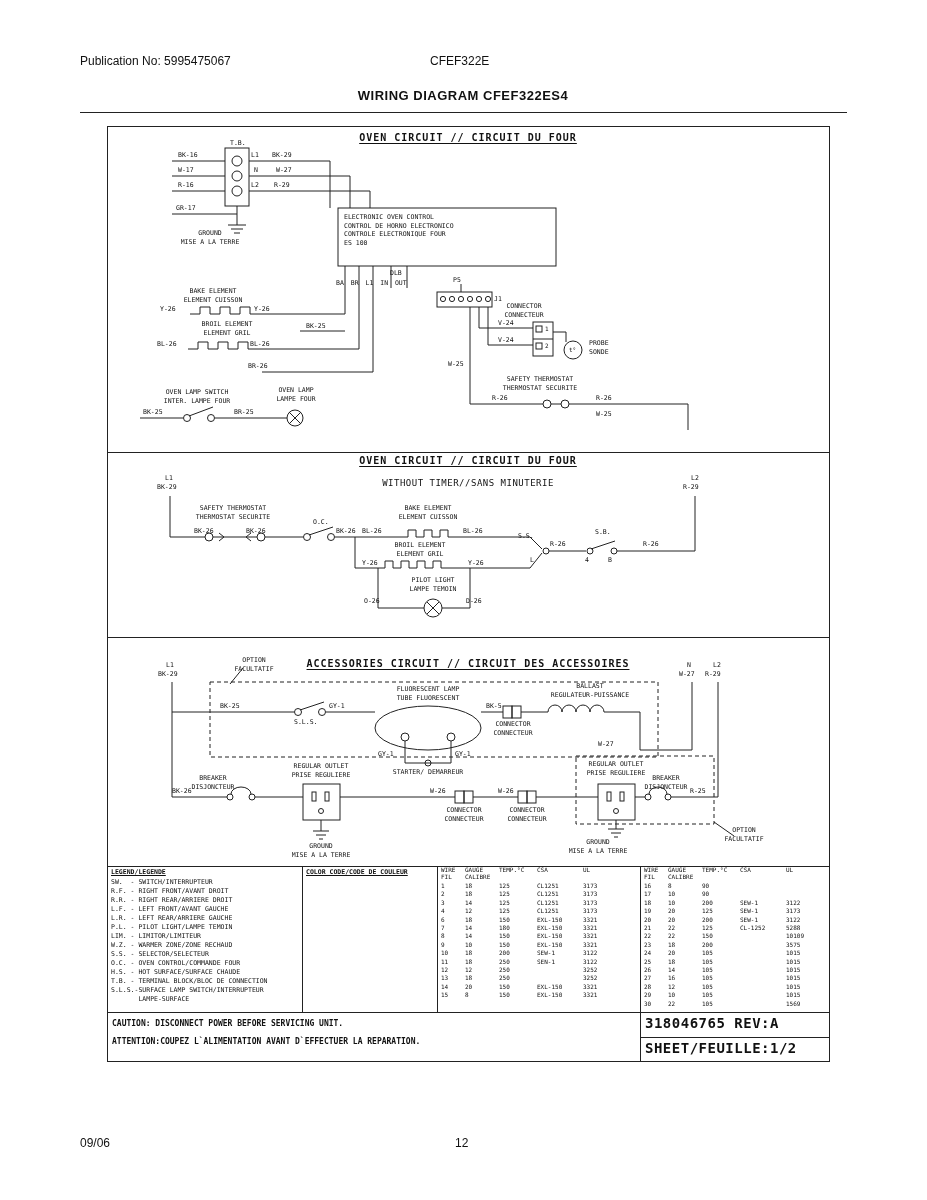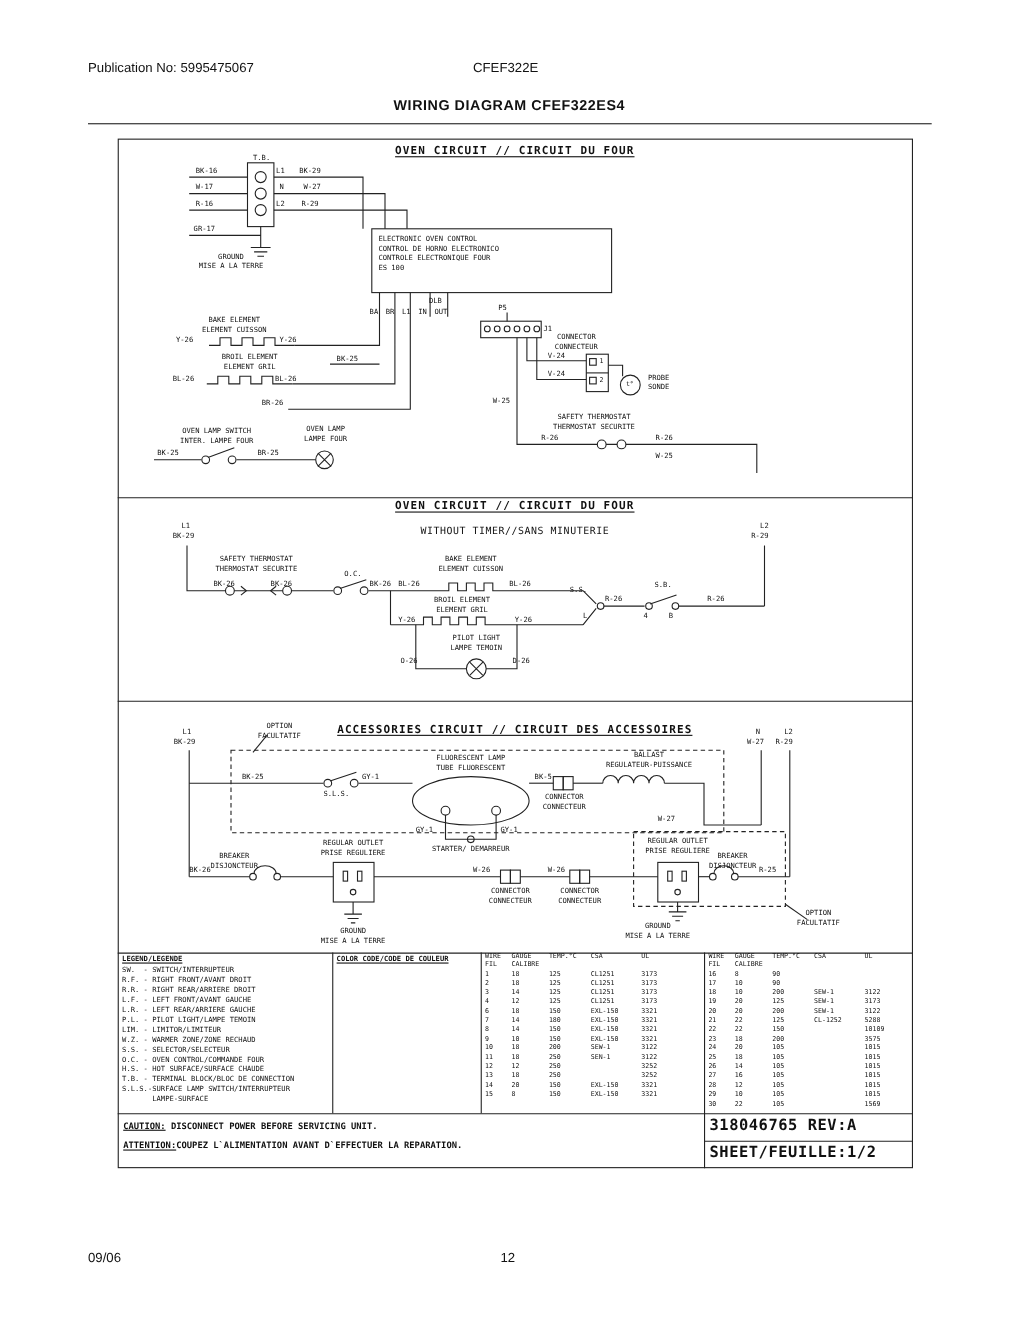--- a/index.html
+++ b/index.html
@@ -20,21 +20,21 @@
   .wt{position:absolute}
   .wt .rrow{font-size:6px;line-height:8.4px;white-space:pre}
   .cell{display:inline-block;vertical-align:top;white-space:pre}
   .wt .c0,.wt-head .c0{width:24px}
   .wt .c1,.wt-head .c1{width:34px}
   .wt .c2,.wt-head .c2{width:38px}
   .wt .c3,.wt-head .c3{width:46px}
   .wt .c4,.wt-head .c4{width:30px}
   .wt-head{position:absolute;font-size:6px;line-height:7px}
   .caution{position:absolute;font-size:8px;font-weight:bold;white-space:pre}
-  .ul{text-decoration:underline;text-underline-offset:1px}
+  .ul{text-underline-offset:1px}
   .part{position:absolute;font-size:14px;font-weight:bold;white-space:pre;letter-spacing:.5px}
   .ftr{position:absolute;font-size:12px;white-space:pre}
   svg.wires{position:absolute;left:0;top:0}
   .pins{word-spacing:3px}
 </style>
 </head>
 <body>
 
 <div class="page">
 
@@ -202,21 +202,21 @@
   <div class="lb" style="left:494px;top:295px">J1</div>
   <div class="lb ctr" style="left:213px;top:287px">BAKE ELEMENT
 ELEMENT CUISSON</div>
   <div class="lb" style="left:160px;top:305px">Y-26</div>
   <div class="lb" style="left:254px;top:305px">Y-26</div>
   <div class="lb" style="left:306px;top:322px">BK-25</div>
   <div class="lb ctr" style="left:227px;top:320px">BROIL ELEMENT
 ELEMENT GRIL</div>
   <div class="lb" style="left:157px;top:340px">BL-26</div>
   <div class="lb" style="left:250px;top:340px">BL-26</div>
-  <div class="lb" style="left:238px;top:362px">BR-26</div>
+  <div class="lb" style="left:248px;top:362px">BR-26</div>
   <div class="lb ctr" style="left:524px;top:302px">CONNECTOR
 CONNECTEUR</div>
   <div class="lb" style="left:498px;top:319px">V-24</div>
   <div class="lb" style="left:498px;top:336px">V-24</div>
   <div class="lb small6" style="left:545px;top:325px">1</div>
   <div class="lb small6" style="left:545px;top:342px">2</div>
   <div class="lb" style="left:589px;top:339px">PROBE
 SONDE</div>
   <div class="lb small6" style="left:569px;top:346px">t°</div>
   <div class="lb" style="left:448px;top:360px">W-25</div>

